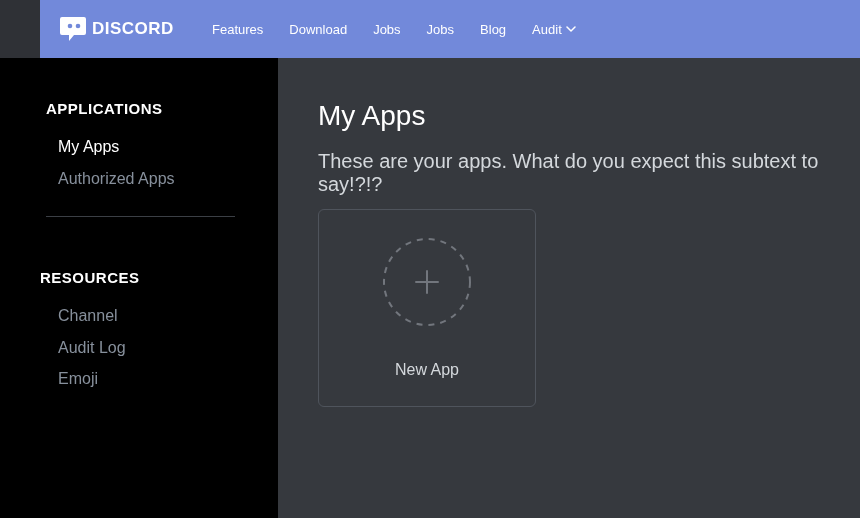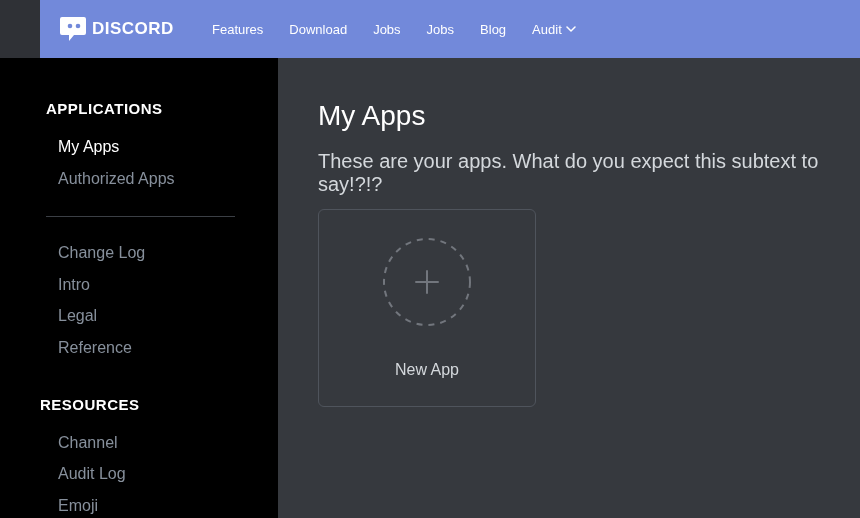--- a/index.html
+++ b/index.html
@@ -200,26 +200,20 @@
   <div class="sidebar">
 
     <div>
       <div class="sidebar-heading">APPLICATIONS</div>
       <div class="sidebar-item active"><span>My Apps</span></div>
       <div class="sidebar-item"><span>Authorized Apps</span></div>
     </div>
 
     <hr class="sidebar-sep">
 
-    <div>
-      <div class="sidebar-item"><span>Change Log</span></div>
-      <div class="sidebar-item"><span>Intro</span></div>
-      <div class="sidebar-item"><span>Legal</span></div>
-      <div class="sidebar-item"><span>Reference</span></div>
-    </div>
 
     <div class="sidebar-group2">
       <div class="sidebar-heading">RESOURCES</div>
       <div class="sidebar-item"><span>Channel</span></div>
       <div class="sidebar-item"><span>Audit Log</span></div>
       <div class="sidebar-item"><span>Emoji</span></div>
 
     </div>
 
   </div>

